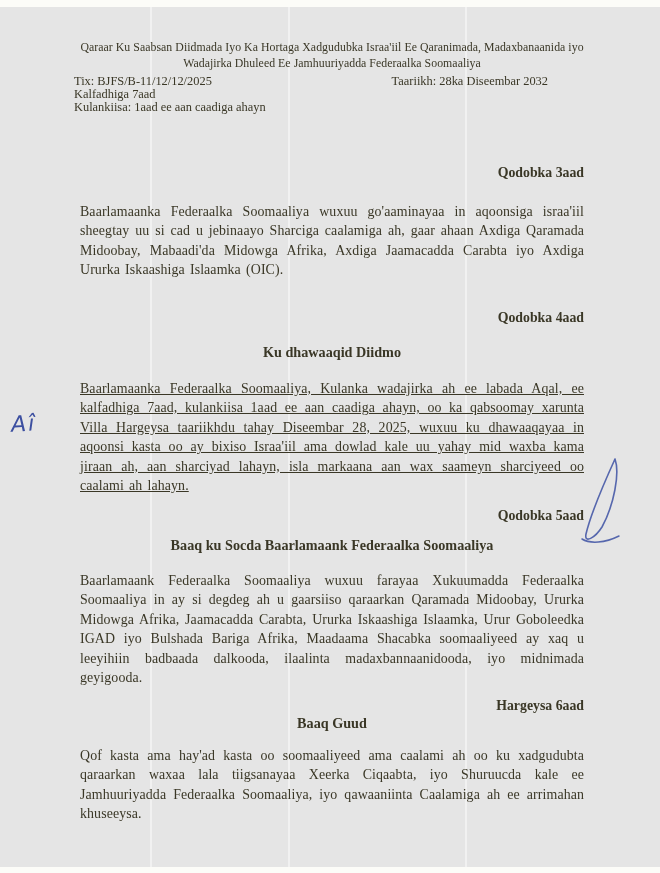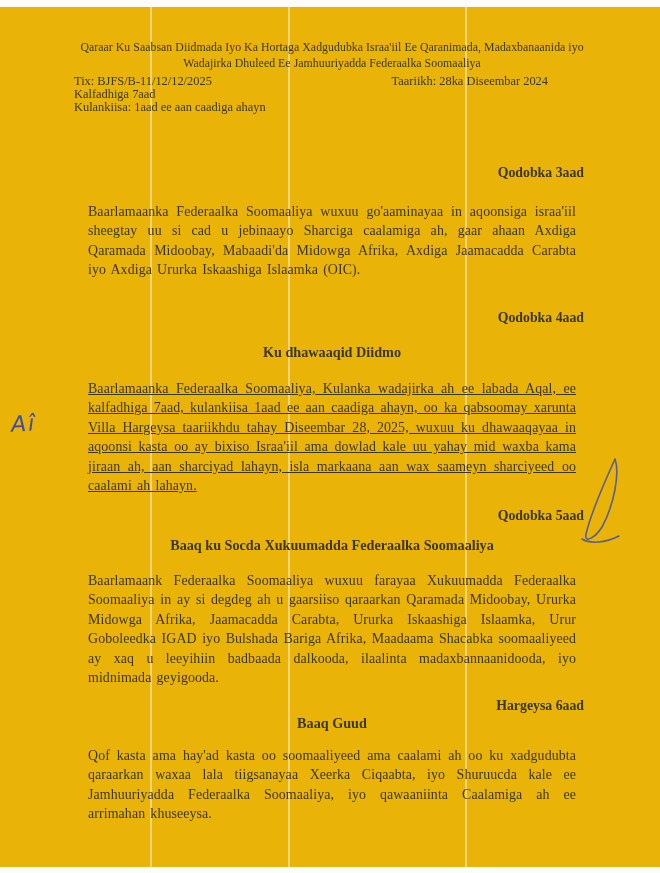--- a/index.html
+++ b/index.html
@@ -10,21 +10,21 @@
   }
   .scan {
     position:relative;
     width:660px; height:873px;
     background:#fcfcf8;
     overflow:hidden;
   }
   .paper {
     position:absolute;
     left:0; right:0; top:7px; bottom:6px;
-    background:#eab308;
+    background:#e5e5e5;
   }
   .streak {
     position:absolute; top:0; bottom:0; width:2px;
     background:rgba(255,255,255,0.45);
     pointer-events:none;
   }
   .streak.s1 { left:150px; }
   .streak.s2 { left:288px; }
   .streak.s3 { left:465px; }
   .content {
@@ -68,21 +68,21 @@
     font-size:14.2px;
     line-height:16px;
     margin:0;
   }
   .sec-body {
     text-align:justify;
     font-size:13.9px;
     line-height:19.5px;
     letter-spacing:0.1px;
     word-spacing:1.6px;
-    margin:8px;
+    margin:0;
   }
   .sec1 { margin-top:50px; }
   .sec1 .sec-head { margin-top:19px; }
   .sec1 .sec-body { margin-top:21px; }
   .sec2 { margin-top:30px; }
   .sec2 .sec-head { margin-top:18px; }
   .sec2 .sec-body { margin-top:19px;text-decoration:underline; }
   .sec3 { margin-top:12px; }
   .sec3 .sec-head { margin-top:13px; }
   .sec3 .sec-body { margin-top:18px; }
@@ -114,40 +114,40 @@
     <div class="streak s2"></div>
     <div class="streak s3"></div>
 
     <div class="content">
 
       <div class="doc-title">Qaraar Ku Saabsan Diidmada Iyo Ka Hortaga Xadgudubka Israa'iil Ee Qaranimada, Madaxbanaanida iyo Wadajirka Dhuleed Ee Jamhuuriyadda Federaalka Soomaaliya</div>
 
       <div class="meta">
         <div class="meta-row1">
           <span>Tix: BJFS/B-11/12/12/2025</span>
-          <span><span class="bold">Taariikh:</span><span> 28ka Diseembar 2024</span></span>
+          <span><span class="bold">Taariikh:</span><span> 28ka Diseembar 2032</span></span>
         </div>
         <div>Kalfadhiga 7aad</div>
         <div>Kulankiisa: 1aad ee aan caadiga ahayn</div>
       </div>
 
       <div class="section sec1">
         <p class="sec-num">Qodobka 3aad</p>
         <p class="sec-body">Baarlamaanka Federaalka Soomaaliya wuxuu go'aaminayaa in aqoonsiga israa'iil sheegtay uu si cad u jebinaayo Sharciga caalamiga ah, gaar ahaan Axdiga Qaramada Midoobay, Mabaadi'da Midowga Afrika, Axdiga Jaamacadda Carabta iyo Axdiga Ururka Iskaashiga Islaamka (OIC).</p>
       </div>
 
       <div class="section sec2">
         <p class="sec-num">Qodobka 4aad</p>
         <p class="sec-head">Ku dhawaaqid Diidmo</p>
         <p class="sec-body">Baarlamaanka Federaalka Soomaaliya, Kulanka wadajirka ah ee labada Aqal, ee kalfadhiga 7aad, kulankiisa 1aad ee aan caadiga ahayn, oo ka qabsoomay xarunta Villa Hargeysa taariikhdu tahay Diseembar 28, 2025, wuxuu ku dhawaaqayaa in aqoonsi kasta oo ay bixiso Israa'iil ama dowlad kale uu yahay mid waxba kama jiraan ah, aan sharciyad lahayn, isla markaana aan wax saameyn sharciyeed oo caalami ah lahayn.</p>
       </div>
 
       <div class="section sec3">
         <p class="sec-num">Qodobka 5aad</p>
-        <p class="sec-head">Baaq ku Socda Xukuumadda Federaalka Soomaaliya</p>
+        <p class="sec-head">Baaq ku Socda Baarlamaank Federaalka Soomaaliya</p>
         <p class="sec-body">Baarlamaank Federaalka Soomaaliya wuxuu farayaa Xukuumadda Federaalka Soomaaliya in ay si degdeg ah u gaarsiiso qaraarkan Qaramada Midoobay, Ururka Midowga Afrika, Jaamacadda Carabta, Ururka Iskaashiga Islaamka, Urur Goboleedka IGAD iyo Bulshada Bariga Afrika, Maadaama Shacabka soomaaliyeed ay xaq u leeyihiin badbaada dalkooda, ilaalinta madaxbannaanidooda, iyo midnimada geyigooda.</p>
       </div>
 
       <div class="section sec4">
         <p class="sec-num">Hargeysa 6aad</p>
         <p class="sec-head">Baaq Guud</p>
         <p class="sec-body">Qof kasta ama hay'ad kasta oo soomaaliyeed ama caalami ah oo ku xadgudubta qaraarkan waxaa lala tiigsanayaa Xeerka Ciqaabta, iyo Shuruucda kale ee Jamhuuriyadda Federaalka Soomaaliya, iyo qawaaniinta Caalamiga ah ee arrimahan khuseeysa.</p>
       </div>
 
     </div>

